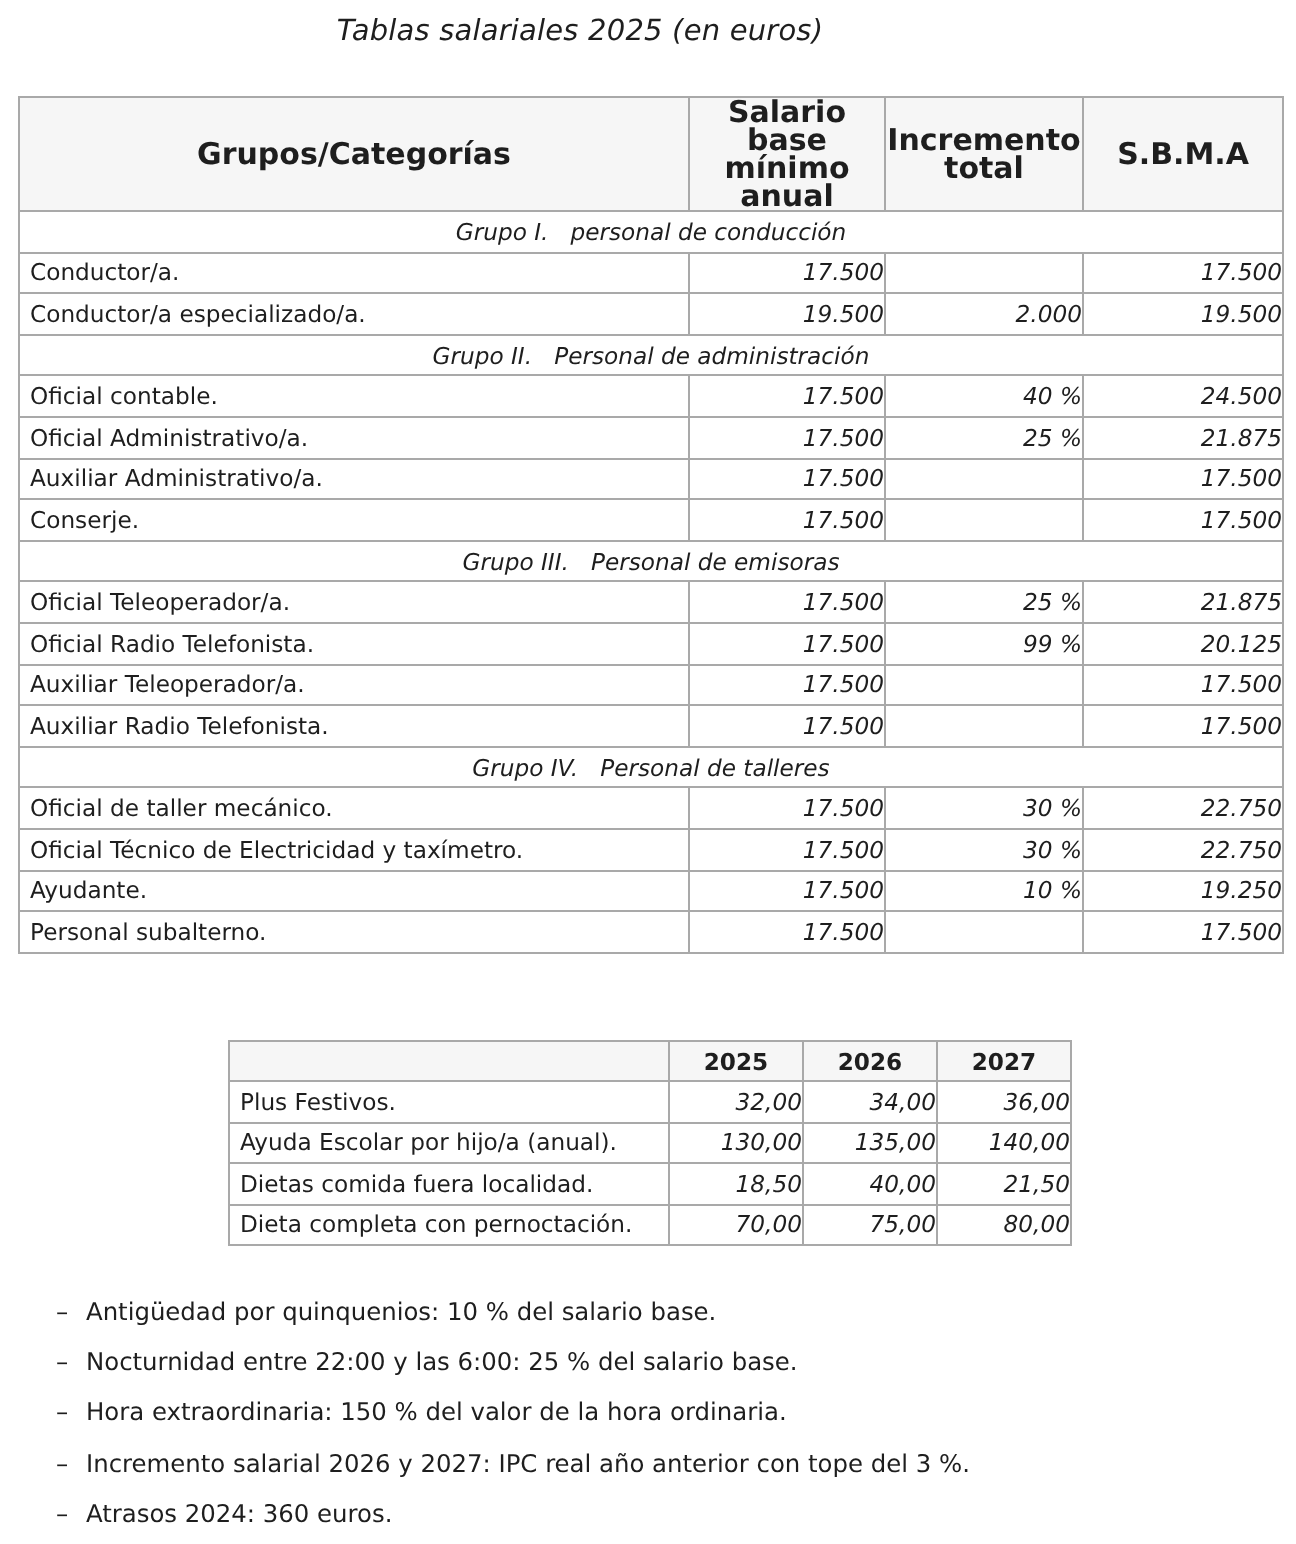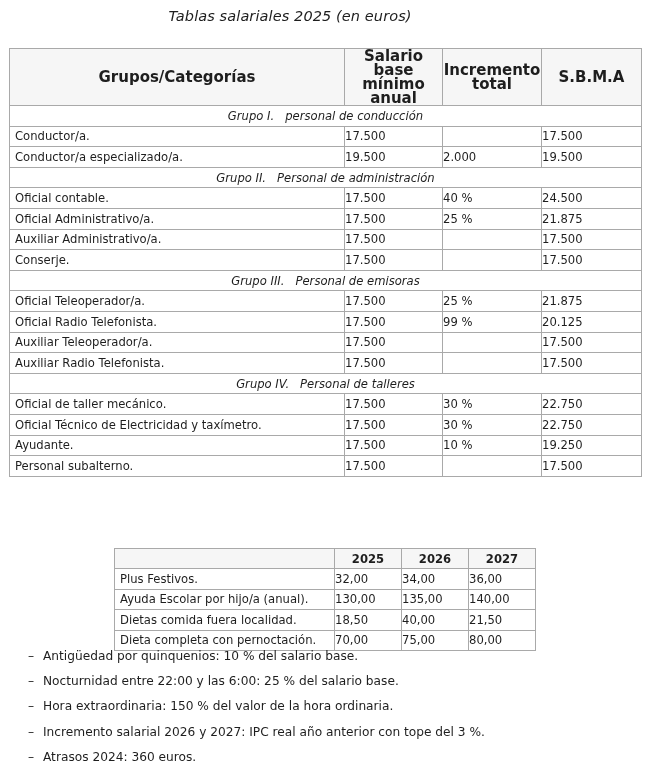--- a/index.html
+++ b/index.html
@@ -17,23 +17,23 @@
   #main-table col.c1 { width: 335px; }
   #main-table col.c2 { width: 98px; }
   #main-table col.c3 { width: 99px; }
   #main-table col.c4 { width: 100px; }
   #main-table thead th {
     height: 50px; background: #f6f6f6; font-weight: bold; text-align: center;
     line-height: 14px; font-size: 15px;
   }
   #main-table tbody td { height: 19.6px; line-height: 14px; }
   td.cat { padding-left: 5px; text-align: left; white-space: nowrap; }
-  td.num { text-align: left; }
+  td.num { text-align: right; font-style: italic; }
   td.group { text-align: center; font-style: italic; }
-  #extras-table { left: 114px; top: 548px; width: 421px; table-layout: fixed; }
+  #extras-table { left: 114px; top: 520px; width: 421px; table-layout: fixed; }
   #extras-table col.e1 { width: 220px; }
   #extras-table col.e2 { width: 67px; }
   #extras-table col.e3 { width: 67px; }
   #extras-table col.e4 { width: 67px; }
   #extras-table thead th {
     height: 19px; background: #f6f6f6; font-weight: bold; text-align: center;
   }
   #extras-table tbody td { height: 19.5px; line-height: 14px; }
   .notes { position: absolute; left: 0; top: 646px; width: 648px; }
   .note {

